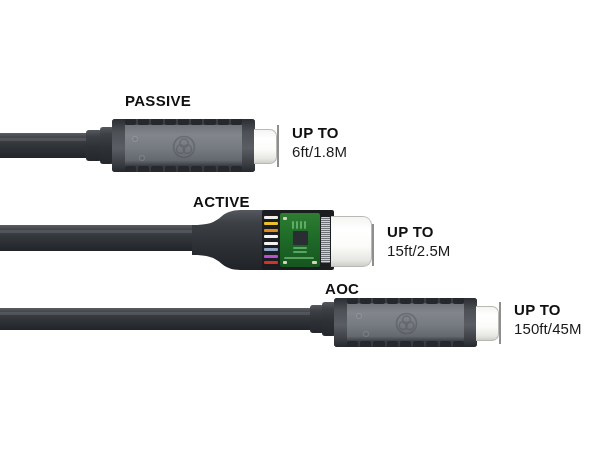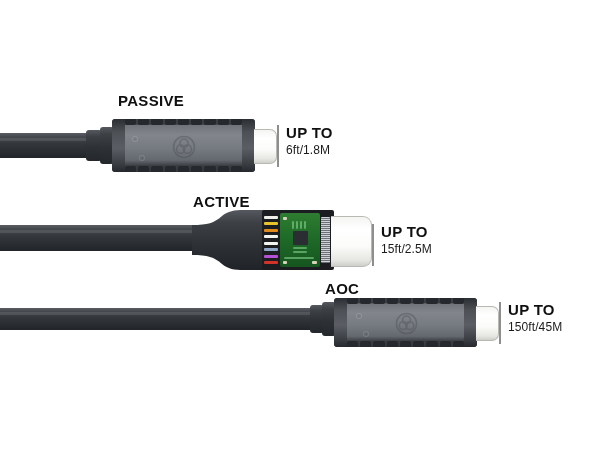--- a/index.html
+++ b/index.html
@@ -152,30 +152,30 @@
     position: absolute;
     white-space: nowrap;
   }
   .caption .bracket {
     position: absolute;
     left: 0;
     top: 0;
     width: 2px;
     background: #8e8e8e;
   }
-  .caption .cap-text { padding-left: 9px; }
+  .caption .cap-text { padding-left: 15px; }
   .cap-up {
     font-weight: bold;
     font-size: 15px;
     color: #101010;
     letter-spacing: 0.3px;
     line-height: 1.05;
   }
   .cap-len {
-    font-size: 12px;
+    font-size: 15px;
     color: #1a1a1a;
     letter-spacing: 0.1px;
     line-height: 1.25;
     margin-top: 2px;
   }
   .boot-shape {
     position: absolute;
     inset: 0;
   }
 
@@ -223,21 +223,21 @@
     border-radius: 1px;
   }
 </style>
 </head>
 <body>
 
 <div id="stage">
 
   <div class="cable-row" style="top:0;">
 
-    <div class="type-label" style="left:118px; top:92px;">PASSIVE</div>
+    <div class="type-label" style="left:125px; top:92px;">PASSIVE</div>
 
     <div class="cord" style="left:-6px; top:133px; width:96px; height:25px;">
       <div class="cord-hl"></div>
     </div>
 
     <div class="collar" style="left:86px; top:130px; width:16px; height:31px;"></div>
     <div class="collar" style="left:100px; top:127px; width:14px; height:37px;"></div>
 
     <div class="housing" style="left:112px; top:119px; width:143px; height:53px;">
       <div class="housing-cap left"></div>

